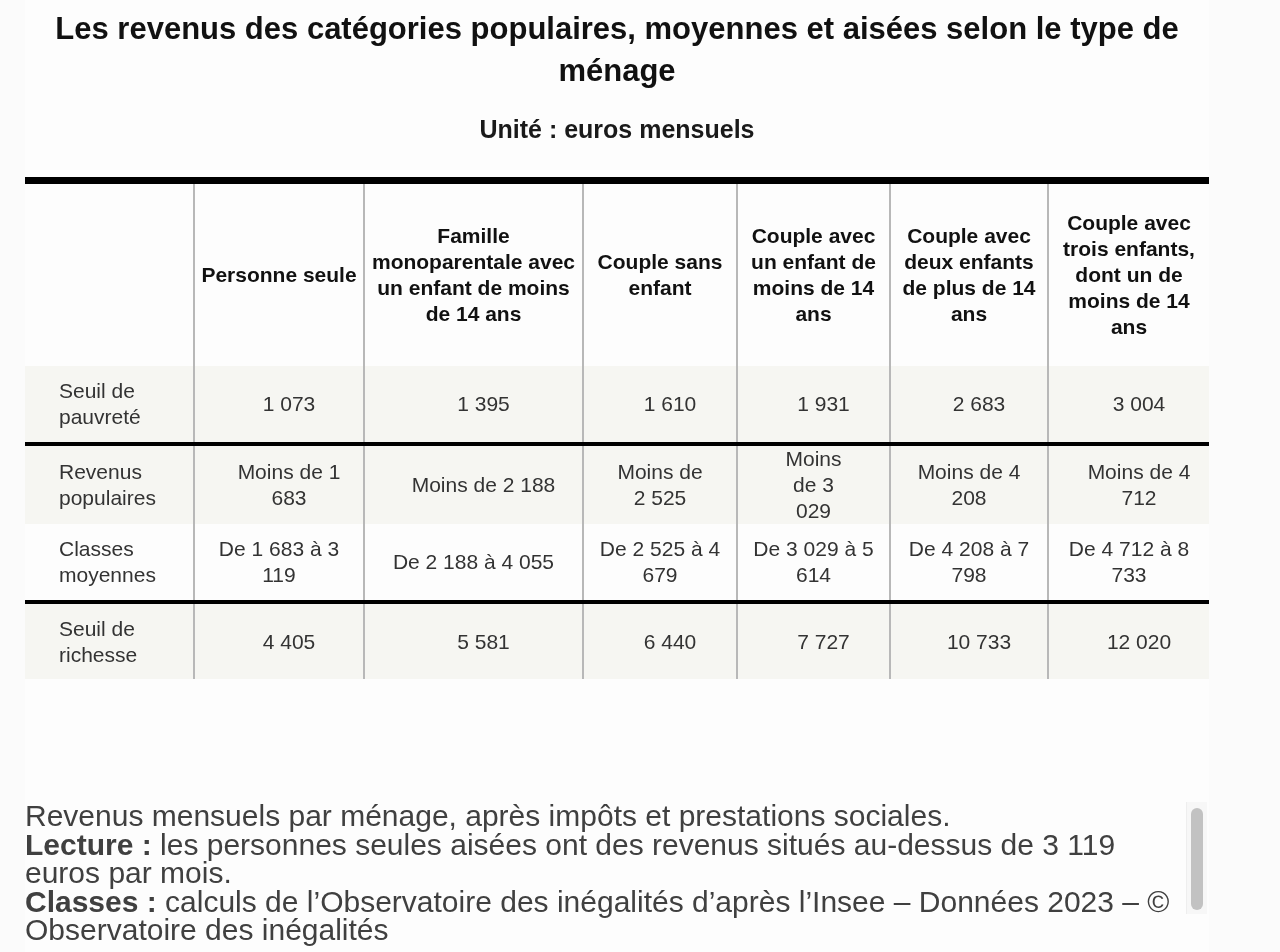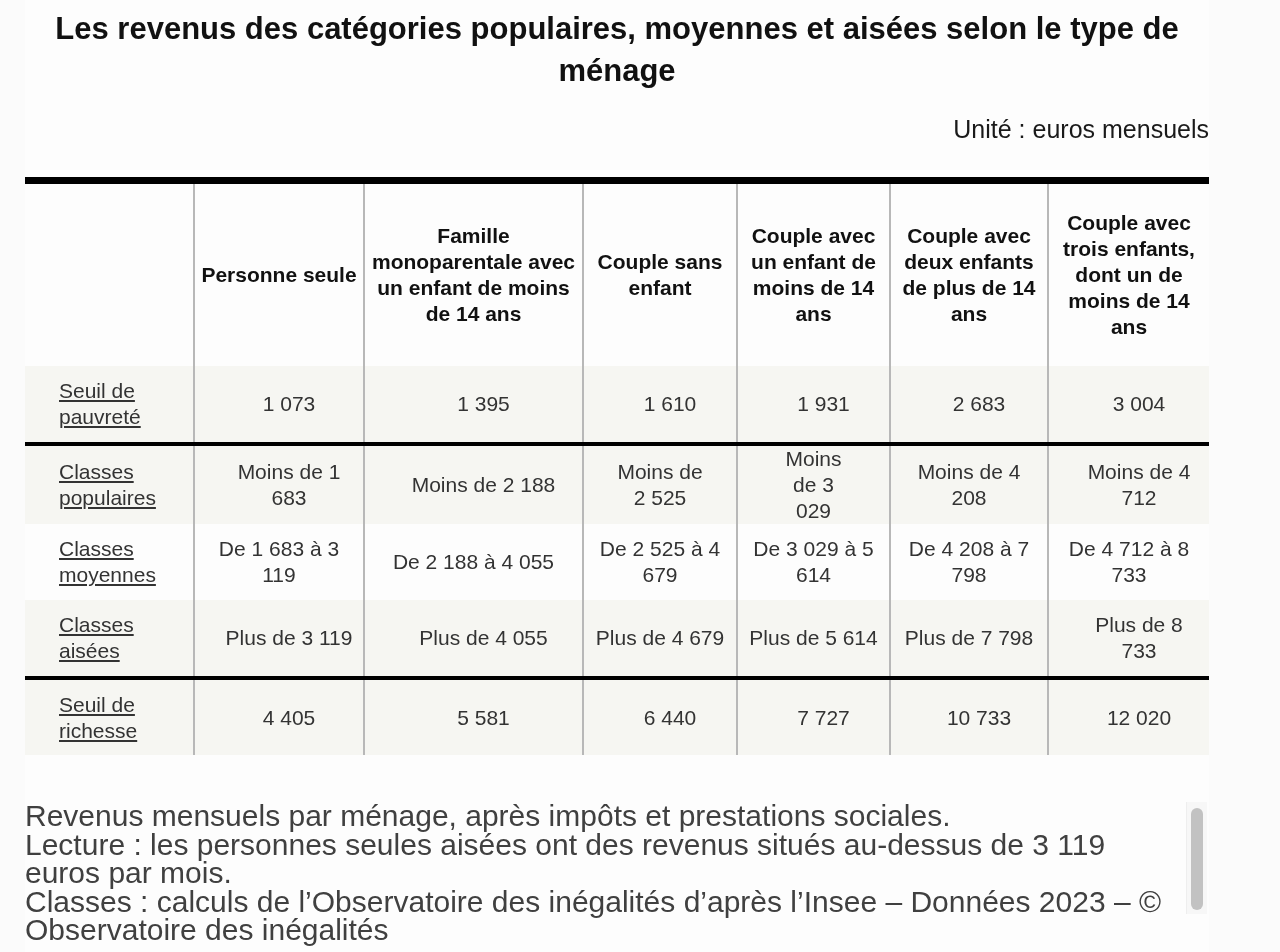--- a/index.html
+++ b/index.html
@@ -14,21 +14,21 @@
     position:absolute; left:25px; top:0; width:1184px; height:952px;
     background:#fdfdfd;
   }
   .title {
     position:absolute; left:25px; top:8px; width:1184px;
     text-align:center; font-weight:bold; font-size:31px; line-height:42px;
     color:#111;
   }
   .subtitle {
     position:absolute; left:25px; top:113px; width:1184px;
-    text-align:right; font-size:25px; line-height:32px; color:#1a1a1a;
+    text-align:center; font-size:25px; line-height:32px; color:#1a1a1a;font-weight:bold;
   }
   .topRule {
     position:absolute; left:25px; top:177px; width:1184px; height:7px; background:#000;
   }
   table.grid {
     position:absolute; left:25px; top:184px; width:1184px;
     border-collapse:collapse; table-layout:fixed;
   }
   table.grid td, table.grid th {
     padding:0 6px; text-align:center; vertical-align:middle;
@@ -36,32 +36,32 @@
   }
   table.grid th:first-child, table.grid td:first-child { border-left:none; }
   table.grid th {
     height:182px; font-weight:bold; font-size:21px; line-height:26px; color:#111;
     background:#fdfdfd;
   }
   table.grid td {
     font-size:21px; line-height:26px; color:#333;
   }
   td.rowlabel {
-    text-align:left !important; padding-left:34px !important; color:#333;text-decoration:underline;
+    text-align:left !important; padding-left:34px !important; color:#333;
   }
   tr.beige td { background:#f6f6f2;padding-left:26px; }
   tr.white td { background:#fdfdfd; }
   tr.h76 td { height:76px; }
   tr.h75 td { height:75px; }
   tr.sep-top td { border-top:4px solid #000; }
   .footer {
     position:absolute; left:25px; top:802px; width:1150px;
     font-size:30px; line-height:28.5px; color:#404040;
   }
-  .footer b { font-weight:normal; }
+  .footer b { font-weight:bold; }
   .scroll-track {
     position:absolute; left:1186px; top:802px; width:20px; height:112px;
     background:#f7f7f7; border-left:1px solid #eeeeee;
   }
   .scroll-thumb {
     position:absolute; left:4px; top:6px; width:12px; height:102px;
     background:#c2c2c2; border-radius:6px;
   }
 </style>
 </head>
@@ -98,45 +98,36 @@
     <tr class="beige h76">
       <td class="rowlabel">Seuil de pauvreté</td>
       <td>1 073</td>
       <td>1 395</td>
       <td>1 610</td>
       <td>1 931</td>
       <td>2 683</td>
       <td>3 004</td>
     </tr>
     <tr class="beige h75 sep-top">
-      <td class="rowlabel">Classes populaires</td>
+      <td class="rowlabel">Revenus populaires</td>
       <td>Moins de 1 683</td>
       <td>Moins de 2 188</td>
       <td style="padding:0 26px">Moins de 2 525</td>
       <td style="padding:0 42px">Moins de 3 029</td>
       <td style="padding:0 26px">Moins de 4 208</td>
       <td>Moins de 4 712</td>
     </tr>
     <tr class="white h76">
       <td class="rowlabel">Classes moyennes</td>
       <td style="padding:0 22px">De 1 683 à 3 119</td>
       <td>De 2 188 à 4 055</td>
       <td style="padding:0 10px">De 2 525 à 4 679</td>
       <td style="padding:0 0">De 3 029 à 5 614</td>
       <td style="padding:0 10px">De 4 208 à 7 798</td>
       <td style="padding:0 18px">De 4 712 à 8 733</td>
-    </tr>
-    <tr class="beige h76">
-      <td class="rowlabel">Classes aisées</td>
-      <td>Plus de 3 119</td>
-      <td>Plus de 4 055</td>
-      <td style="padding:0 2px; white-space:nowrap">Plus de 4 679</td>
-      <td style="padding:0 2px; white-space:nowrap">Plus de 5 614</td>
-      <td style="padding:0 2px; white-space:nowrap">Plus de 7 798</td>
-      <td>Plus de 8 733</td>
     </tr>
     <tr class="beige h75 sep-top">
       <td class="rowlabel">Seuil de richesse</td>
       <td>4 405</td>
       <td>5 581</td>
       <td>6 440</td>
       <td>7 727</td>
       <td>10 733</td>
       <td>12 020</td>
     </tr>

